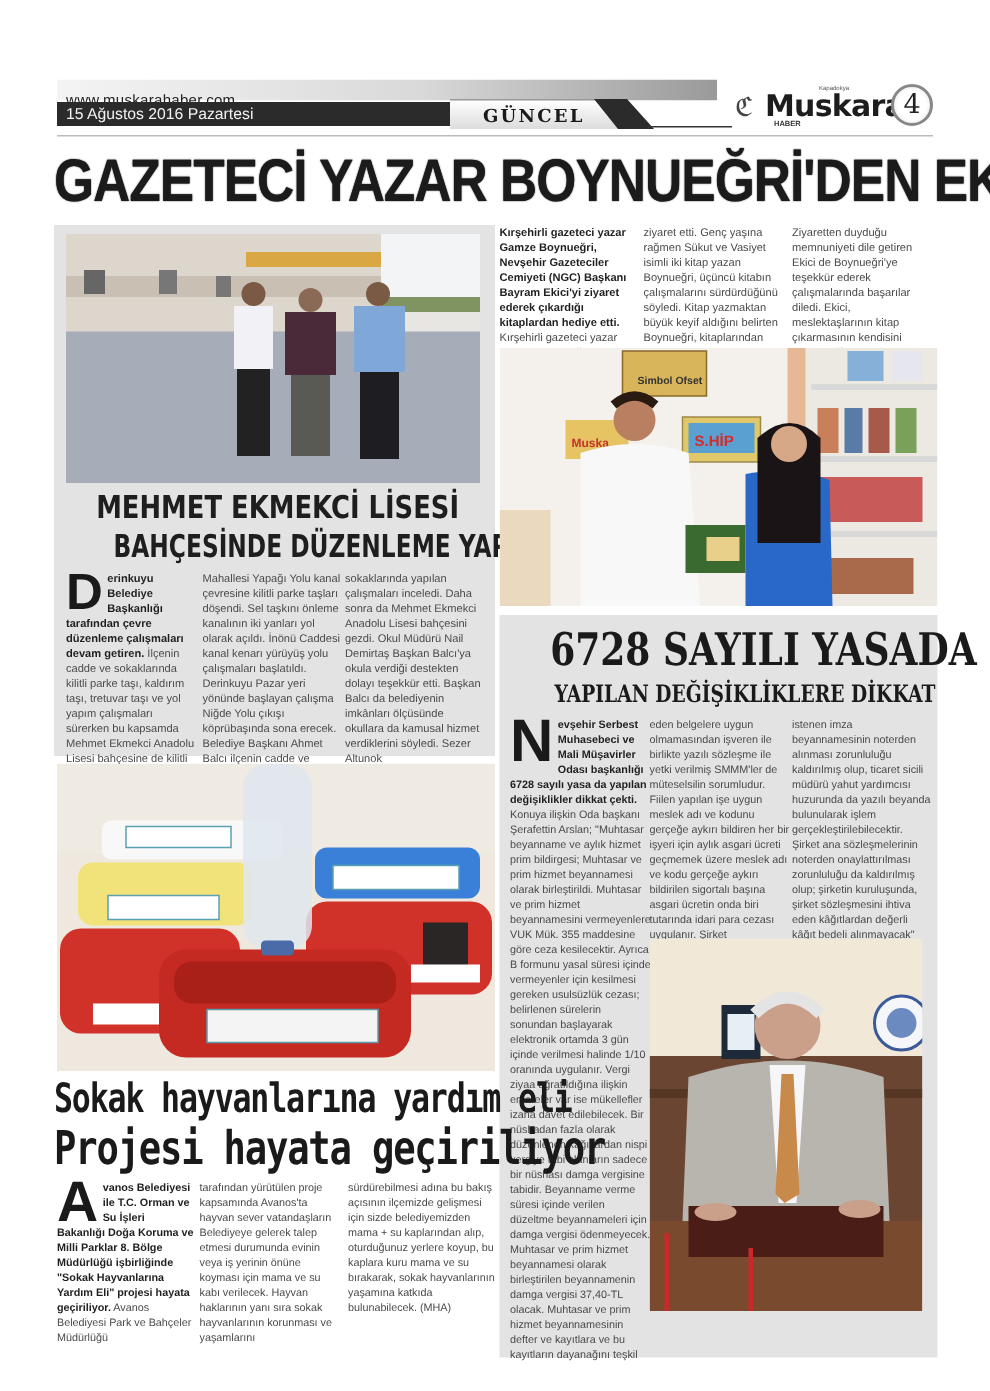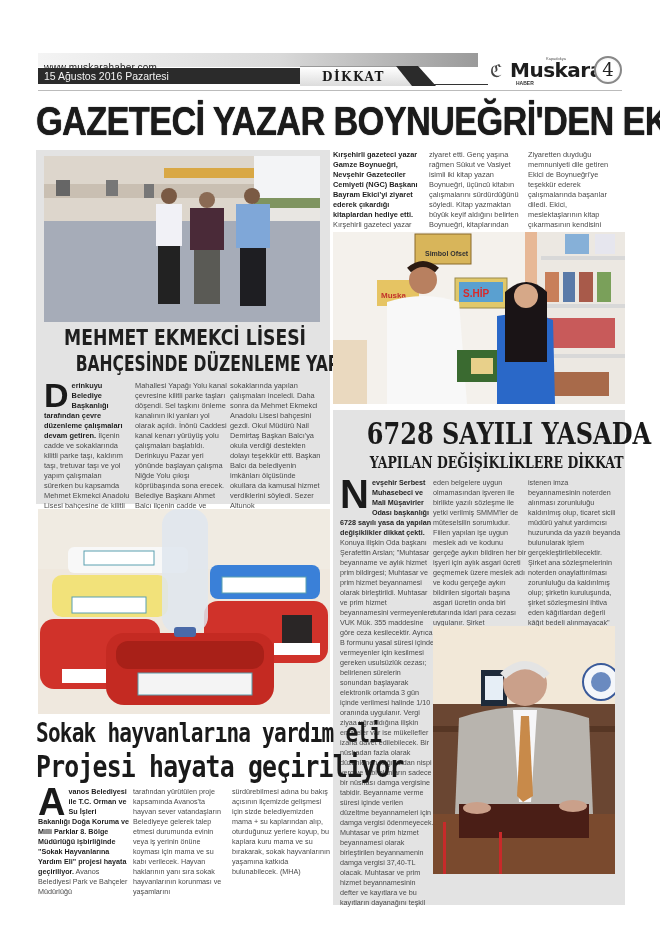--- a/index.html
+++ b/index.html
@@ -60,21 +60,21 @@
   .a4-h2 { position:absolute; left:36px; top:748px; width:296px; font-family:"DejaVu Sans Mono",monospace; font-weight:900; font-size:31px; color:#1a1a1a; white-space:nowrap; transform:scaleX(0.8); transform-origin:left center; letter-spacing:-1px; }
 </style>
 </head>
 <body>
 
 <div class="hdr-url-bar"></div>
 <div class="hdr-url">www.muskarahaber.com</div>
 <div class="hdr-date-bar"></div>
 <div class="hdr-date">15 Ağustos 2016 Pazartesi</div>
 <div class="hdr-section-bar"></div>
-<div class="hdr-section">DİKKAT</div>
+<div class="hdr-section">GÜNCEL</div>
 <div class="hdr-dark-wedge"></div>
 <div class="hdr-rule"></div>
 <div class="hdr-logo">
   <span class="swirl">ℭ</span>
   <span class="tiny">Kapadokya</span>
   <span class="name">Muskara</span>
   <span class="sub">HABER</span>
 </div>
 <div class="hdr-page">4</div>
 <div class="hdr-bottom-rule"></div>

